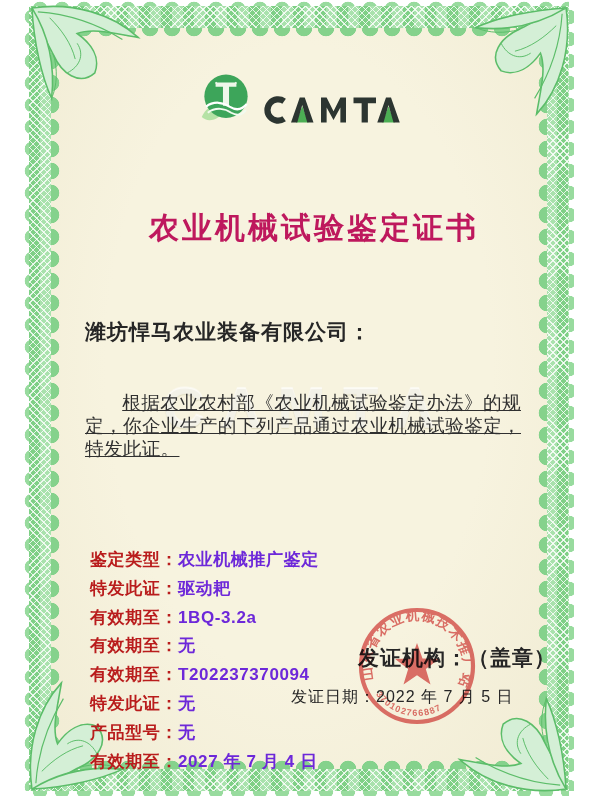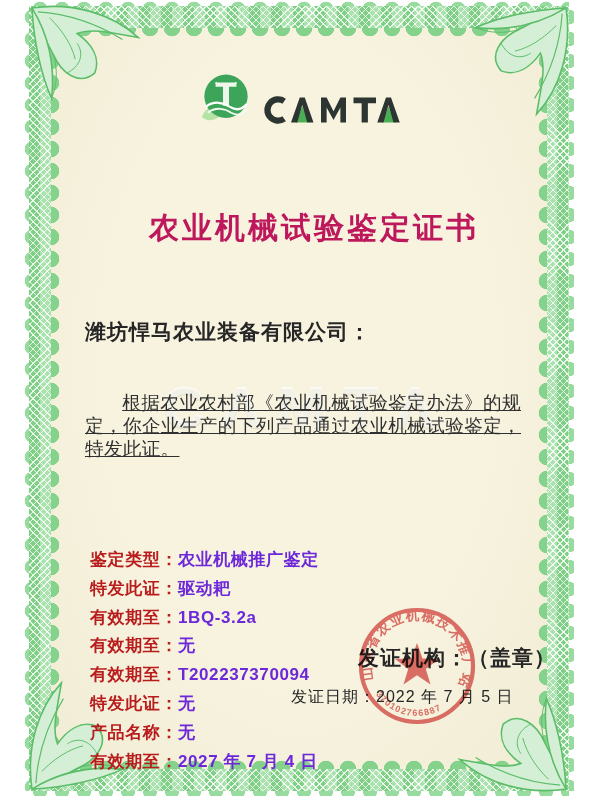--- a/index.html
+++ b/index.html
@@ -189,21 +189,21 @@
     <div class="field-row">
       <span class="field-label">有效期至：</span><span class="field-value">无</span>
     </div>
     <div class="field-row">
       <span class="field-label">有效期至：</span><span class="field-value">T202237370094</span>
     </div>
     <div class="field-row">
       <span class="field-label">特发此证：</span><span class="field-value">无</span>
     </div>
     <div class="field-row">
-      <span class="field-label">产品名称：</span><span class="field-value">无</span>
+      <span class="field-label">产品型号：</span><span class="field-value">无</span>
     </div>
     <div class="field-row">
       <span class="field-label">有效期至：</span><span class="field-value">2027 年 7 月 4 日</span>
     </div>
 
   </div>
 
   <div class="issuer-line">
     <span>发证机构：</span><span>（盖章）</span>
   </div>

